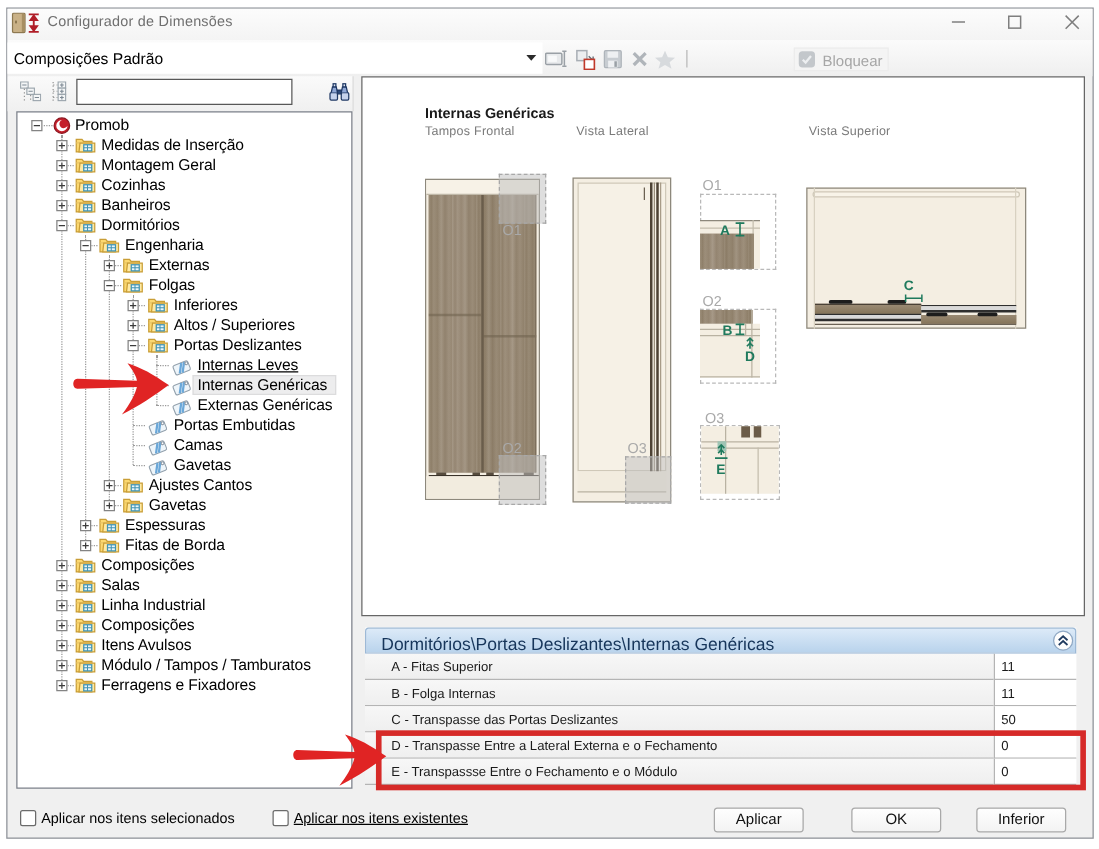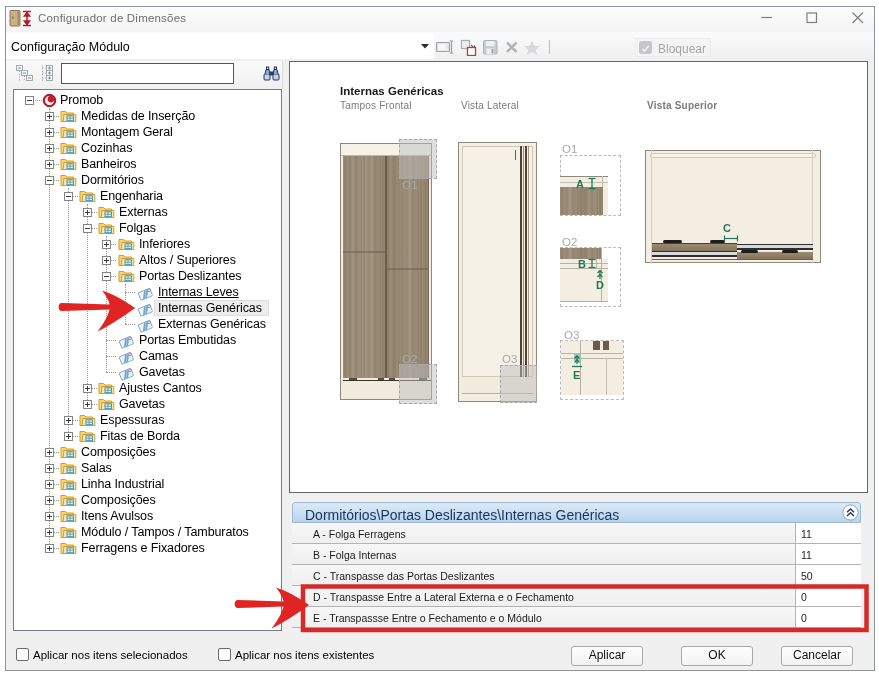--- a/index.html
+++ b/index.html
@@ -36,21 +36,21 @@
     <line x1="0.5" y1="6.5" x2="11" y2="6.5" stroke="#7f7f7f" stroke-width="1.2"></line>
   </svg>
 <svg class="abs" style="left:806px;top:12px" width="12" height="12">
     <rect x="1" y="1" width="9.5" height="9.5" fill="none" stroke="#7f7f7f" stroke-width="1.2"></rect>
   </svg>
 <svg class="abs" style="left:852px;top:12px" width="12" height="12">
     <path d="M0.5,0.5 L11,11 M11,0.5 L0.5,11" stroke="#7f7f7f" stroke-width="1.2"></path>
   </svg>
 <div class="abs" style="left:6px;top:32px;width:868px;height:29px;background:linear-gradient(#fbfbfb,#efefef);"></div>
 <div class="abs" style="left:6px;top:34px;width:428px;height:25px;background:#fff;"></div>
-<div class="abs" style="left:11px;top:40px;font-size:12.5px;color:#000;">Configuração Módulo</div>
+<div class="abs" style="left:11px;top:40px;font-size:12.5px;color:#000;">Composições Padrão</div>
 <svg class="abs" style="left:421px;top:44px" width="9" height="5">
     <path d="M0,0 L8,0 L4,4.5 Z" fill="#2b2b2b"></path>
   </svg>
 <svg class="abs" style="left:436px;top:39px" width="120" height="17" viewBox="0 0 120 17">
 <g fill="none" stroke="#9aa0a6" stroke-width="1.2">
 <rect x="0.5" y="3.5" width="13" height="9" rx="1" fill="#e8eaec"></rect>
 <rect x="2.5" y="5.5" width="7" height="5" fill="#f8f9fa" stroke="none"></rect>
 <line x1="15.5" y1="2.5" x2="15.5" y2="13.5"></line>
       <line x1="13.8" y1="2" x2="17.2" y2="2"></line>
       <line x1="13.8" y1="14" x2="17.2" y2="14"></line>
@@ -496,21 +496,21 @@
 <path d="M4,5.5 L15.8,5.5 L15.8,12.5 L3.2,12.5 Z" fill="#ffeaa4" stroke="#c99e37" stroke-width="1"></path>
 <rect x="7" y="6.8" width="6.4" height="4.9" fill="#e8f4f8" stroke="#3f93b4" stroke-width="1"></rect>
 <line x1="7" y1="9.2" x2="13.4" y2="9.2" stroke="#3f93b4" stroke-width="0.8"></line>
 <line x1="10" y1="6.8" x2="10" y2="11.7" stroke="#3f93b4" stroke-width="0.8"></line>
 </svg></div>
 <div class="trow" style="left:81px;top:541px;">Ferragens e Fixadores</div>
 <div class="abs" style="left:289px;top:61px;width:579px;height:432px;background:#fff;border:1px solid #666;"></div>
 <div class="abs" style="left:340px;top:85px;font-size:11.5px;font-weight:bold;color:#1a1a1a;">Internas Genéricas</div>
 <div class="abs" style="left:340px;top:100px;font-size:10px;color:#7a7a7a;letter-spacing:0.2px;">Tampos Frontal</div>
 <div class="abs" style="left:461px;top:100px;font-size:10px;color:#7a7a7a;letter-spacing:0.2px;">Vista Lateral</div>
-<div class="abs" style="left:647px;top:100px;font-size:10px;color:#7a7a7a;letter-spacing:0.2px;font-weight:bold;">Vista Superior</div>
+<div class="abs" style="left:647px;top:100px;font-size:10px;color:#7a7a7a;letter-spacing:0.2px;">Vista Superior</div>
 <div class="abs" style="left:340px;top:143px;width:92px;height:257px;background:#f4eee2;border:1px solid #8d887c;"></div>
 <div class="abs" style="left:341px;top:144px;width:90px;height:12px;background:#f7f2e7;border-bottom:1px solid #c0b9a9;"></div>
 <div class="abs" style="left:343px;top:156px;width:86px;height:222px;background:#968775;background-image:repeating-linear-gradient(90deg, rgba(255,255,255,0.08) 0px, rgba(70,52,30,0.08) 2px, rgba(255,255,255,0.05) 4px, rgba(70,52,30,0.05) 7px, rgba(255,255,255,0.10) 10px, rgba(70,52,30,0.09) 13px, rgba(255,255,255,0.04) 16px, rgba(70,52,30,0.06) 19px),linear-gradient(90deg, #94856f 0%, #9d8e7b 28%, #90816b 52%, #9b8c78 78%, #8f8069 100%);"></div>
 <div class="abs" style="left:385px;top:156px;width:1.5px;height:222px;background:#5f5342;opacity:0.8;"></div>
 <div class="abs" style="left:343px;top:251px;width:42px;height:1.5px;background:#6e604d;opacity:0.55;"></div>
 <div class="abs" style="left:386px;top:268px;width:43px;height:1.5px;background:#6e604d;opacity:0.55;"></div>
 <div class="abs" style="left:428px;top:156px;width:1px;height:222px;background:#7d6f5c;"></div>
 <div class="abs" style="left:343px;top:379.5px;width:88px;height:1.5px;background:#3a332a;"></div>
 <div class="abs" style="left:349px;top:377.5px;width:8px;height:2px;background:#574c3e;"></div>
 <div class="abs" style="left:378px;top:377.5px;width:6px;height:2px;background:#574c3e;"></div>
@@ -615,21 +615,21 @@
 <div class="abs" style="left:305px;top:507px;font-size:14px;color:#16355a;">Dormitórios\Portas Deslizantes\Internas Genéricas</div>
 <svg class="abs" style="left:842px;top:504px" width="17" height="17">
     <circle cx="8.5" cy="8.5" r="7.6" fill="#fdfdfd" stroke="#8fa8c4" stroke-width="1"></circle>
 <g stroke="#1f3a5f" stroke-width="1.4" fill="none">
       <path d="M5,8.2 L8.5,5 L12,8.2"></path>
       <path d="M5,12 L8.5,8.8 L12,12"></path>
     </g>
   </svg>
 <div class="abs" style="left:292px;top:523px;width:503px;height:21px;background:linear-gradient(#f7f7f7,#efefef);border-bottom:1px solid #b4b4b4;"></div>
 <div class="abs" style="left:795px;top:523px;width:66px;height:21px;background:#fff;border-bottom:1px solid #b4b4b4;border-left:1px solid #b4b4b4;"></div>
-<div class="glabel" style="left:313px;top:528px;">A - Folga Ferragens</div>
+<div class="glabel" style="left:313px;top:528px;">A - Fitas Superior</div>
 <div class="glabel" style="left:801px;top:528px;">11</div>
 <div class="abs" style="left:292px;top:544px;width:503px;height:21px;background:linear-gradient(#f7f7f7,#efefef);border-bottom:1px solid #b4b4b4;"></div>
 <div class="abs" style="left:795px;top:544px;width:66px;height:21px;background:#fff;border-bottom:1px solid #b4b4b4;border-left:1px solid #b4b4b4;"></div>
 <div class="glabel" style="left:313px;top:549px;">B - Folga Internas</div>
 <div class="glabel" style="left:801px;top:549px;">11</div>
 <div class="abs" style="left:292px;top:565px;width:503px;height:21px;background:linear-gradient(#f7f7f7,#efefef);border-bottom:1px solid #b4b4b4;"></div>
 <div class="abs" style="left:795px;top:565px;width:66px;height:21px;background:#fff;border-bottom:1px solid #b4b4b4;border-left:1px solid #b4b4b4;"></div>
 <div class="glabel" style="left:313px;top:570px;">C - Transpasse das Portas Deslizantes</div>
 <div class="glabel" style="left:801px;top:570px;">50</div>
 <div class="abs" style="left:292px;top:586px;width:503px;height:21px;background:linear-gradient(#f7f7f7,#efefef);border-bottom:1px solid #b4b4b4;"></div>
@@ -641,15 +641,15 @@
 <div class="glabel" style="left:313px;top:612px;">E - Transpassse Entre o Fechamento e o Módulo</div>
 <div class="glabel" style="left:801px;top:612px;">0</div>
 <svg class="abs" style="left:0px;top:0px;width:879px;height:679px;pointer-events:none;">
 <rect x="303" y="586.5" width="563.5" height="43.5" fill="none" stroke="#d62a28" stroke-width="4.5"></rect>
 <path d="M135,308 C122,299 113,294 102,290.5 C107,297 109.5,302 109.5,304.5 L62,303 C57.5,302.8 57.5,311.2 62,311 L109.5,309.5 C108.5,314 105,322 97.5,331.5 C111,325 124,316 135,308 Z" fill="#e02424"></path>
 <path d="M309,605 C296,596 287,591 276,587.5 C281,594 283.5,599 283.5,601.5 L238,600 C233.5,599.8 233.5,608.2 238,608 L283.5,606.5 C282.5,611 279,619 271.5,628.5 C285,622 298,613 309,605 Z" fill="#e02424"></path>
 </svg>
 <div class="cb" style="left:16px;top:648px;"></div>
 <div class="cbl" style="left:33px;top:649px;">Aplicar nos itens selecionados</div>
 <div class="cb" style="left:218px;top:648px;"></div>
-<div class="cbl" style="left:235px;top:649px;">Aplicar nos itens existentes</div>
+<div class="cbl" style="left:235px;top:649px;text-decoration:underline;">Aplicar nos itens existentes</div>
 <div class="btn" style="left:571px;width:72px;">Aplicar</div>
 <div class="btn" style="left:681px;width:72px;">OK</div>
-<div class="btn" style="left:781px;width:72px;">Cancelar</div>
+<div class="btn" style="left:781px;width:72px;">Inferior</div>
 </body></html>

